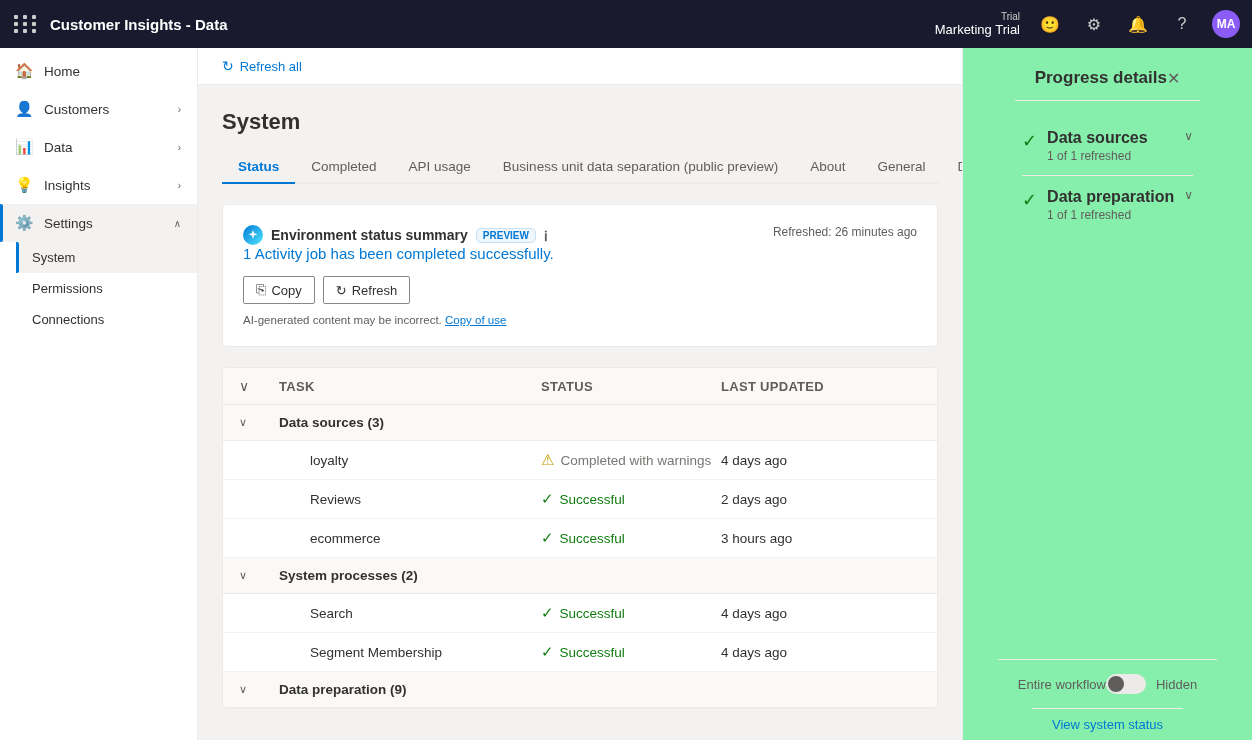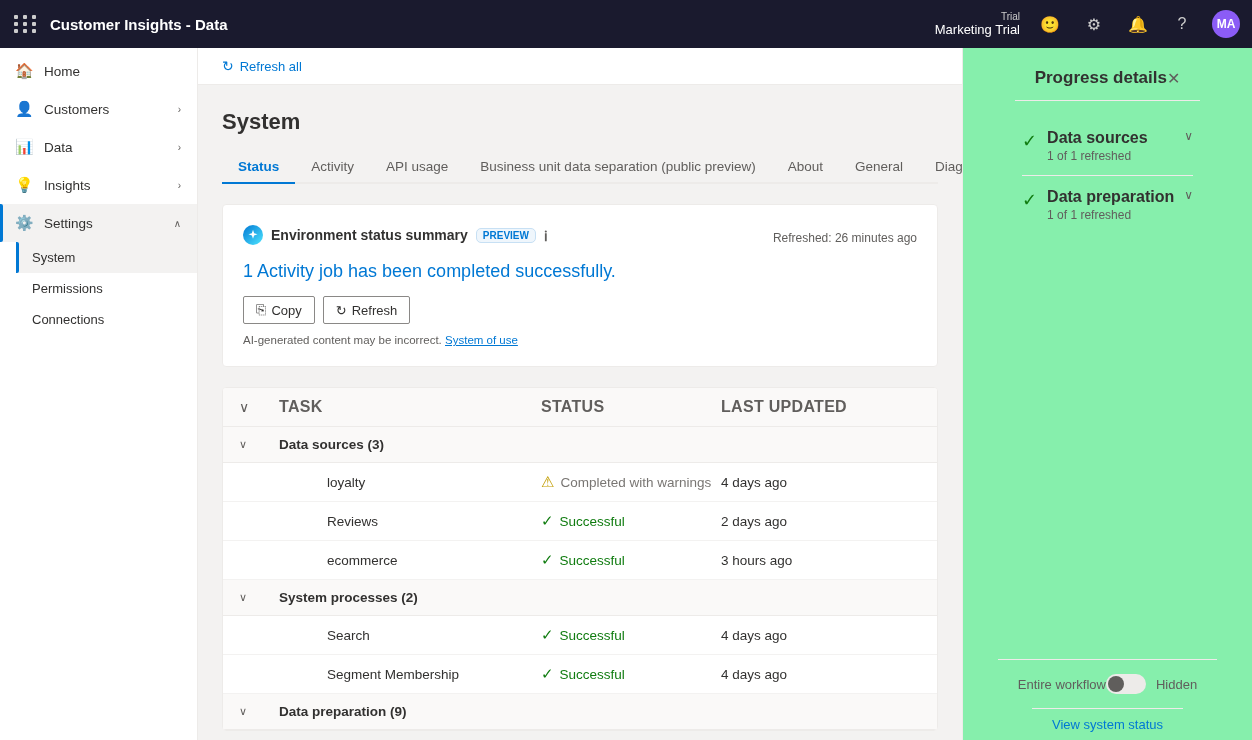--- a/index.html
+++ b/index.html
@@ -44,39 +44,39 @@
 
     .page-title { font-size: 22px; font-weight: 600; color: #323130; margin-bottom: 16px; }
 
     
     .tabs { display: flex; border-bottom: 2px solid #edebe9; margin-bottom: 20px; gap: 0; }
     .tab { padding: 8px 16px; cursor: pointer; font-size: 13.5px; color: #605e5c; border-bottom: 2px solid transparent; margin-bottom: -2px; white-space: nowrap; }
     .tab.active { color: #0078d4; border-bottom-color: #0078d4; font-weight: 600; }
 
     
     .status-card { background: #fff; border: 1px solid #edebe9; border-radius: 4px; padding: 20px; margin-bottom: 20px; }
-    .status-card-header { display: flex; align-items: flex-end; justify-content: space-between; margin-bottom: 16px; }
+    .status-card-header { display: flex; align-items: flex-start; justify-content: space-between; margin-bottom: 0; }
     .status-card-title { display: flex; align-items: center; gap: 8px; font-size: 14px; font-weight: 600; }
     .preview-badge { background: #eff6fc; color: #0078d4; border: 1px solid #c7e0f4; font-size: 10px; padding: 1px 6px; border-radius: 5px; font-weight: 600; }
     .info-icon { color: #605e5c; font-size: 14px; cursor: pointer; }
     .refresh-time { font-size: 12px; color: #605e5c; }
-    .status-message { font-size: 18px; color: #323130; margin-bottom: 14px; }
+    .status-message { font-size: 15px; color: #323130; margin-bottom: 14px; }
     .status-message span { color: #0078d4; }
     .card-actions { display: flex; gap: 8px; margin-bottom: 10px; }
     .action-btn { display: flex; align-items: center; gap: 5px; padding: 5px 12px; border: 1px solid #8a8886; background: #fff; border-radius: 2px; cursor: pointer; font-size: 13px; color: #323130; }
     .disclaimer { font-size: 11.5px; color: #605e5c; }
     .disclaimer a { color: #0078d4; }
 
     
     .table-section { background: #fff; border: 1px solid #edebe9; border-radius: 4px; overflow: hidden; }
     .table-header { display: grid; grid-template-columns: 40px 1fr 180px 200px; align-items: center; padding: 10px 16px; background: #faf9f8; border-bottom: 1px solid #edebe9; }
-    .col-header { font-size: 16px; font-weight: 600; color: #605e5c; text-transform: uppercase; letter-spacing: 0.3px; }
+    .col-header { font-size: 13px; font-weight: 600; color: #605e5c; text-transform: uppercase; letter-spacing: 0.3px; }
     .group-row { display: grid; grid-template-columns: 40px 1fr 180px 200px; align-items: center; padding: 10px 16px; border-bottom: 1px solid #edebe9; background: #faf9f8; cursor: pointer; }
     .group-label { font-size: 13.5px; font-weight: 600; color: #323130; }
-    .data-row { display: grid; grid-template-columns: 40px 1fr 180px 200px; align-items: center; padding: 10px 16px 10px 64px; border-bottom: 1px solid #f3f2f1; background: #fff; }
+    .data-row { display: grid; grid-template-columns: 40px 1fr 180px 200px; align-items: center; padding: 10px 16px 10px 47px; border-bottom: 1px solid #f3f2f1; background: #fff; }
     .task-name { font-size: 13.5px; color: #323130; }
     .status-cell { display: flex; align-items: center; gap: 6px; font-size: 13.5px; }
     .status-success { color: #107c10; }
     .status-warning { color: #797673; }
     .status-icon-success { color: #107c10; font-size: 15px; }
     .status-icon-warning { color: #c19c00; font-size: 15px; }
     .last-updated { font-size: 13.5px; color: #323130; }
     .chevron-down { color: #605e5c; font-size: 11px; }
 
     
@@ -188,21 +188,21 @@
           <span style="font-size:14px;">↻</span>
           <span>Refresh all</span>
         </button>
       </div>
 
       <div class="main-content">
         <h1 class="page-title">System</h1>
 
         <div class="tabs">
           <div class="tab active">Status</div>
-          <div class="tab">Activity</div>
+          <div class="tab">Completed</div>
           <div class="tab">API usage</div>
           <div class="tab">Business unit data separation (public preview)</div>
           <div class="tab">About</div>
           <div class="tab">General</div>
           <div class="tab">Diagnostic</div>
         </div>
 
         <div class="status-card">
           <div class="status-card-header">
             <div class="status-card-title">
@@ -225,21 +225,21 @@
               <span>⎘</span>
               <span>Copy</span>
             </button>
             <button class="action-btn">
               <span>↻</span>
               <span>Refresh</span>
             </button>
           </div>
           <p class="disclaimer">
             <span>AI-generated content may be incorrect.</span>
-            <a href="#">System of use</a>
+            <a href="#">Copy of use</a>
           </p>
         </div>
 
         <div class="table-section">
           <div class="table-header">
             <div style="color:#605e5c; cursor:pointer;">∨</div>
             <div class="col-header">Task</div>
             <div class="col-header">Status</div>
             <div class="col-header">Last updated</div>
           </div>

